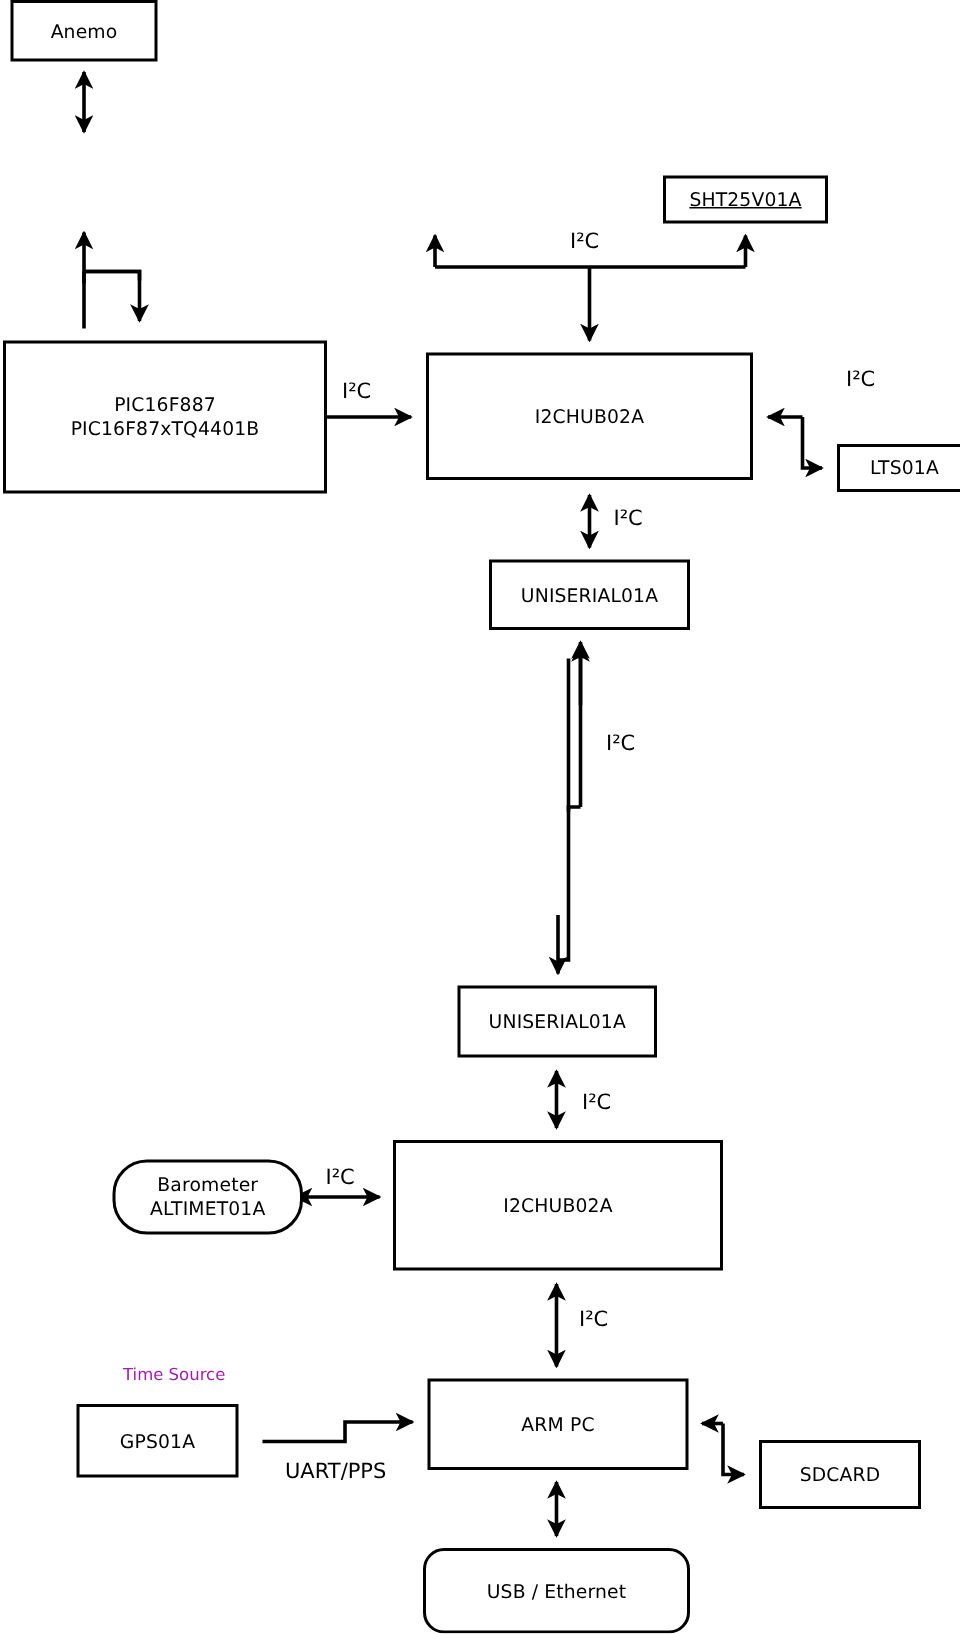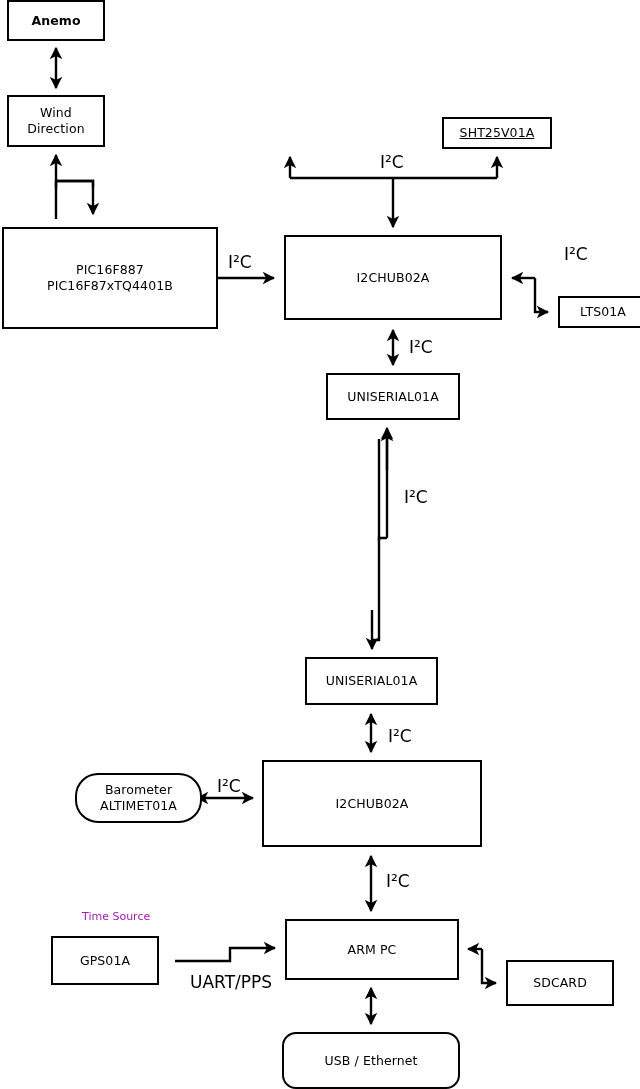--- a/index.html
+++ b/index.html
@@ -38,21 +38,21 @@
     color: #000000;
     line-height: 1.25;
     letter-spacing: 0.1px;
   }
   .node .lbl {
     white-space: pre-line;
     padding: 0 4px;
   }
   .edge-label {
     position: absolute;
-    font-size: 17px;
+    font-size: 14px;
     color: #000000;
     white-space: nowrap;
     line-height: 1;
   }
   .free-label {
     position: absolute;
     font-size: 11px;
     color: #a21caf;
     white-space: nowrap;
     line-height: 1;
@@ -106,28 +106,24 @@
 
       <path d="M 175 961 L 230 961 L 230 948 L 275 948" marker-end="url(#ah)"></path>
 
       <path d="M 482 949 L 482 983 L 496 983" marker-end="url(#ah)"></path>
       <line x1="482" y1="949" x2="468" y2="949" marker-end="url(#ah)"></line>
 
       <line x1="371" y1="988" x2="371" y2="1024" marker-start="url(#ah)" marker-end="url(#ah)"></line>
     </g>
   </svg>
 
-  <div class="node" style="left:7px; top:0px; width:98px; height:41px;font-weight:bold;">
+  <div class="node" style="left:7px; top:0px; width:98px; height:41px;">
     <span class="lbl">Anemo</span>
   </div>
 
-  <div class="node" style="left:7px; top:95px; width:98px; height:52px;">
-    <span class="lbl">Wind
-Direction</span>
-  </div>
 
   <div class="node" style="left:2px; top:227px; width:216px; height:102px;">
     <span class="lbl">PIC16F887
 PIC16F87xTQ4401B</span>
   </div>
 
 
   <div class="node" style="left:442px; top:117px; width:110px; height:32px;text-decoration:underline;">
     <span class="lbl">SHT25V01A</span>
   </div>

